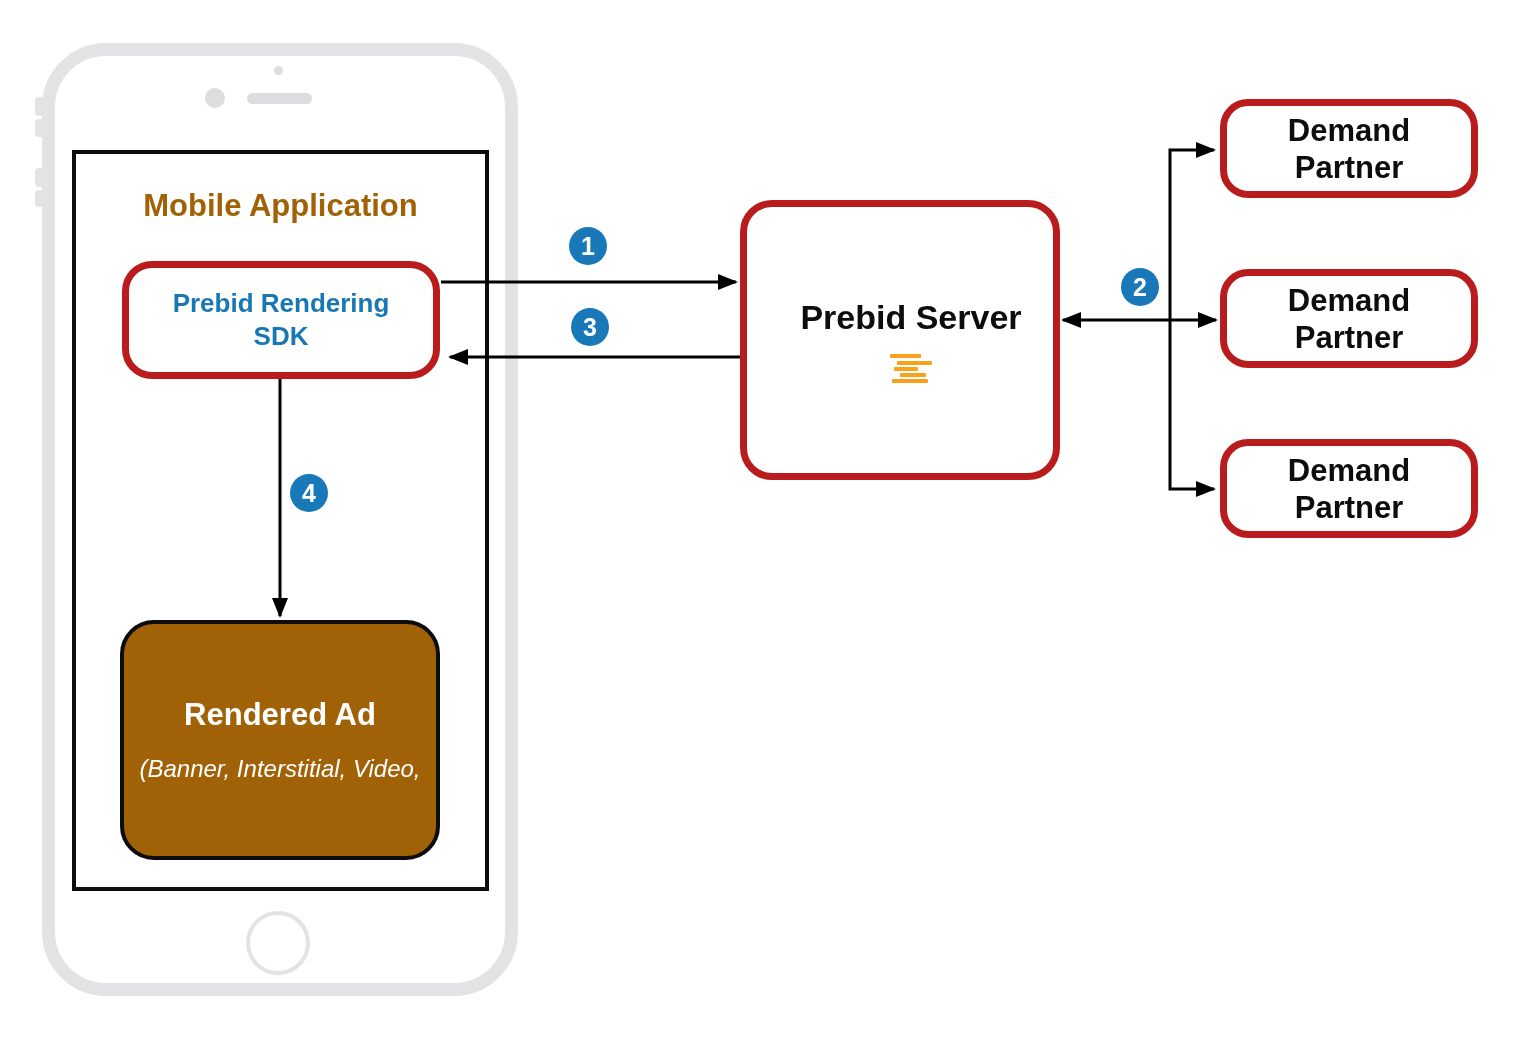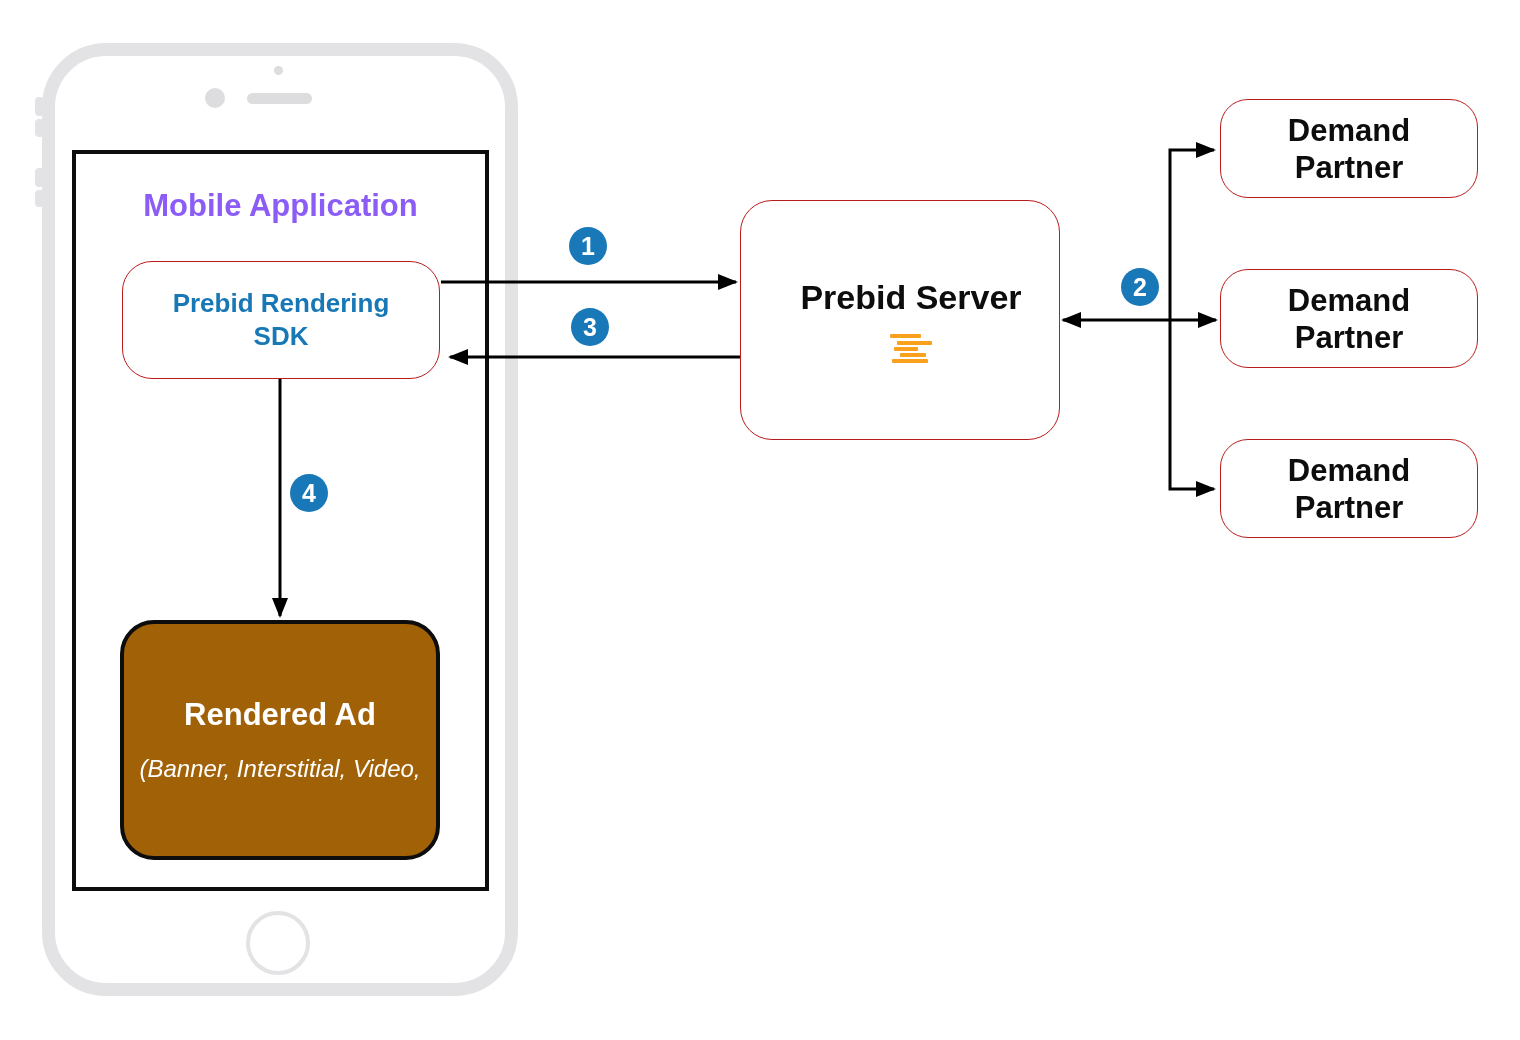--- a/index.html
+++ b/index.html
@@ -22,28 +22,28 @@
   .camera-dot  { position:absolute; left:274px; top:66px; width:9px; height:9px; border-radius:50%; background:#DDDDE0; }
   .sensor-dot  { position:absolute; left:205px; top:88px; width:20px; height:20px; border-radius:50%; background:#DDDDE0; }
   .speaker-bar { position:absolute; left:247px; top:93px; width:65px; height:11px; border-radius:6px; background:#DDDDE0; }
   .home-button { position:absolute; left:246px; top:911px; width:64px; height:64px;
                  border:4px solid #E3E3E6; border-radius:50%; box-sizing:border-box; background:#ffffff; }
 
   
   .app-frame { position:absolute; left:72px; top:150px; width:417px; height:741px;
                border:4px solid #0D0D0D; box-sizing:border-box; background:#ffffff; }
   .app-title { position:absolute; left:72px; top:188px; width:417px; text-align:center;
-               font-size:31px; font-weight:bold; color:#8b5cf6; }
+               font-size:31px; font-weight:bold; color:#a16207; }
 
   
-  .node { position:absolute; box-sizing:border-box; border:1px solid #b91c1c; background:#ffffff;
+  .node { position:absolute; box-sizing:border-box; border:7px solid #b91c1c; background:#ffffff;
           display:flex; flex-direction:column; align-items:center; justify-content:center; text-align:center; }
   .sdk-box { left:122px; top:261px; width:318px; height:118px; border-radius:30px;
              font-size:26px; line-height:33px; font-weight:bold; color:#1878B6; }
-  .server-box { left:740px; top:200px; width:320px; height:240px; border-radius:32px;padding-left:22px; }
+  .server-box { left:740px; top:200px; width:320px; height:280px; border-radius:32px;padding-left:22px; }
   .server-title { font-size:34px; font-weight:bold; color:#0D0D0D; }
   .prebid-logo { position:relative; width:42px; height:29px; margin-top:17px; }
   .logo-line { position:absolute; height:4px; border-radius:1px; background:#F9A11D; }
   .logo-line.l1 { left:0px;  top:0px;  width:31px; }
   .logo-line.l2 { left:7px;  top:7px;  width:35px; }
   .logo-line.l3 { left:4px;  top:13px; width:24px; }
   .logo-line.l4 { left:10px; top:19px; width:26px; }
   .logo-line.l5 { left:2px;  top:25px; width:36px; }
 
   .demand-box { left:1220px; width:258px; height:99px; border-radius:28px;

